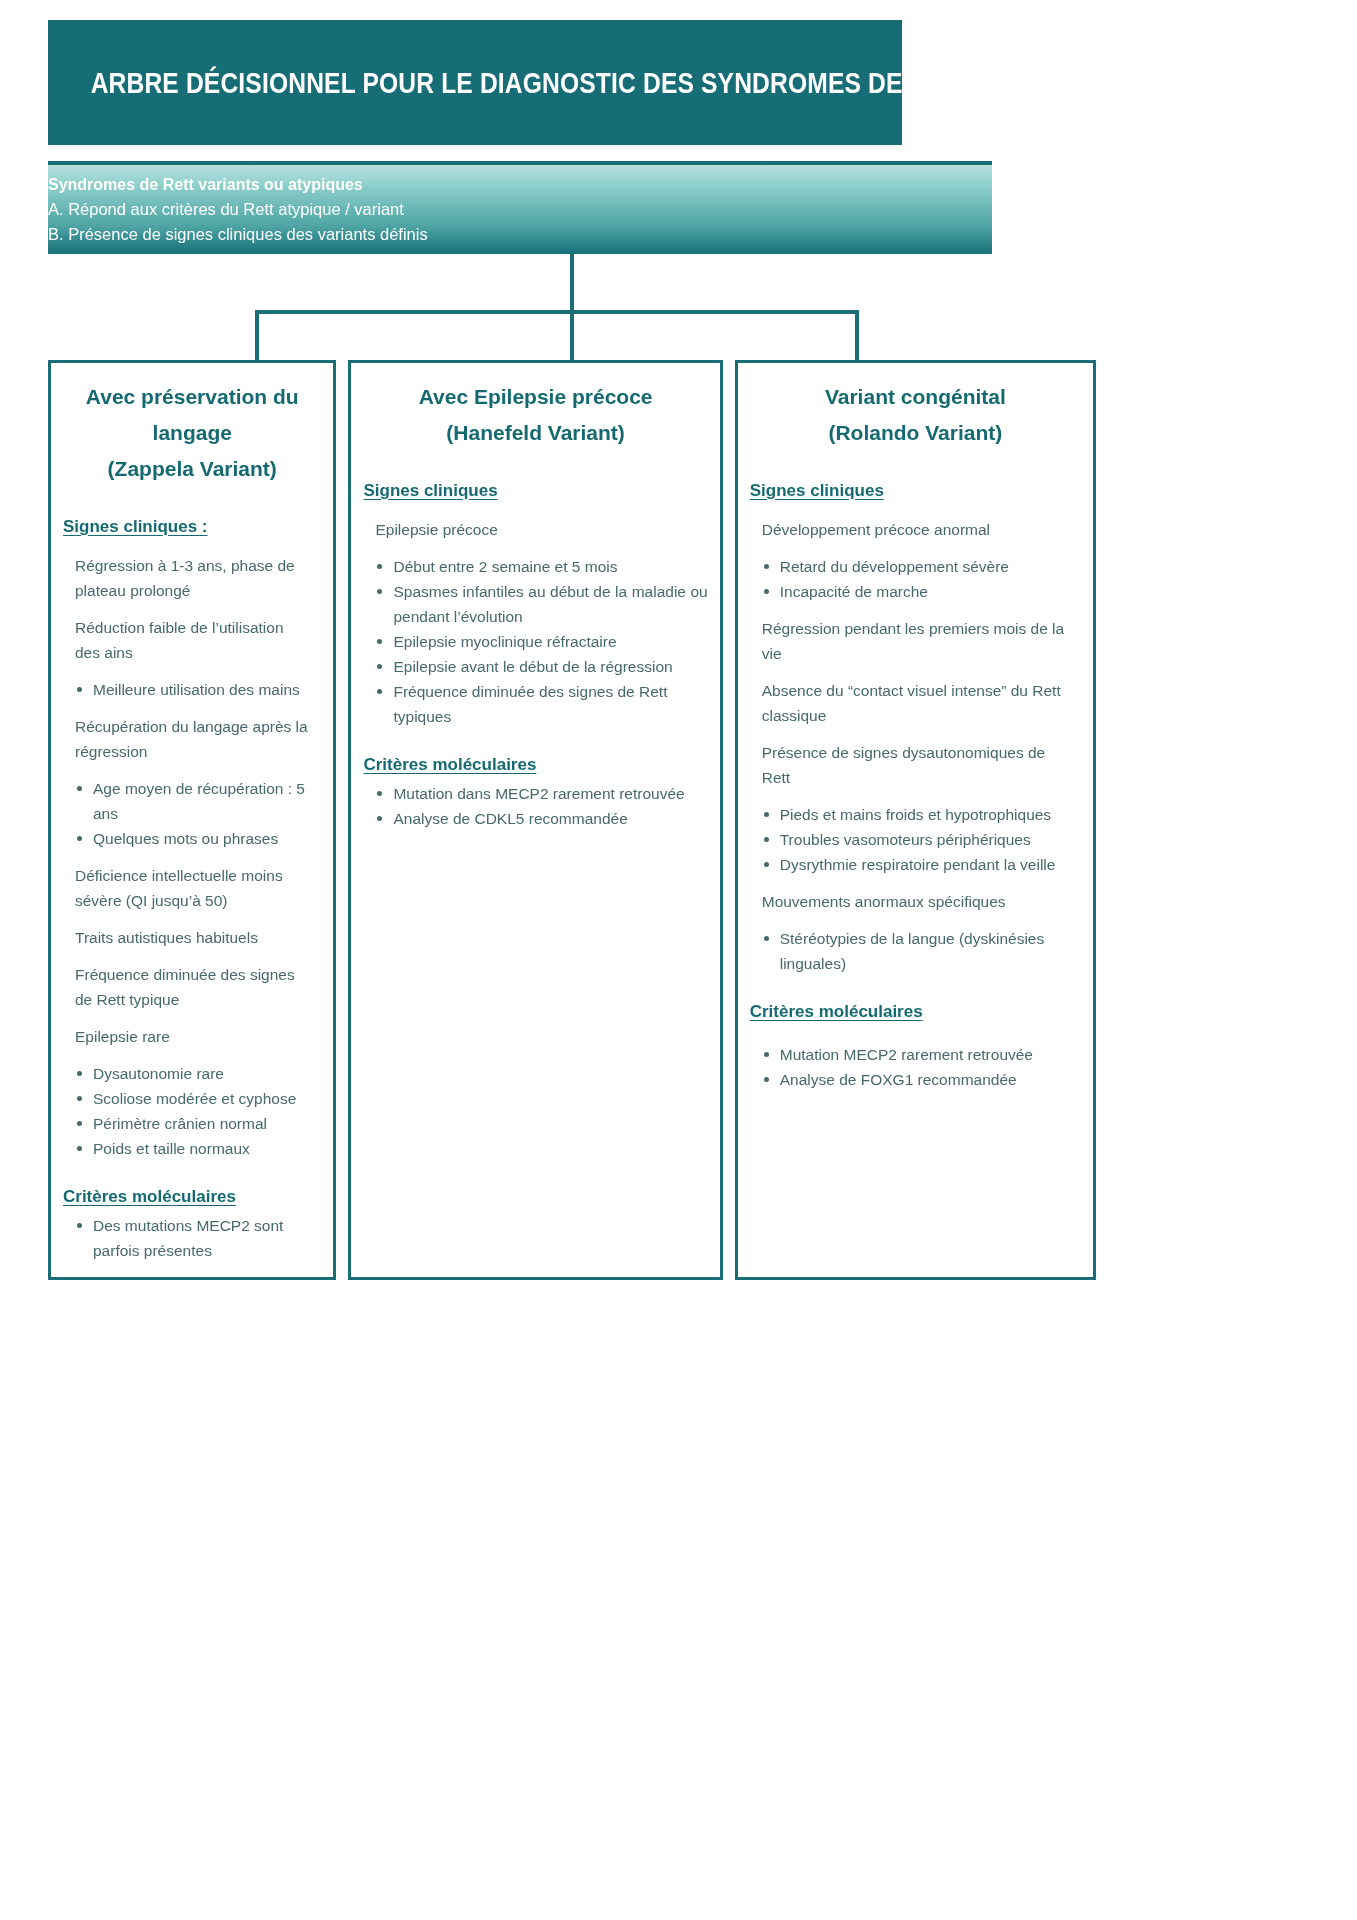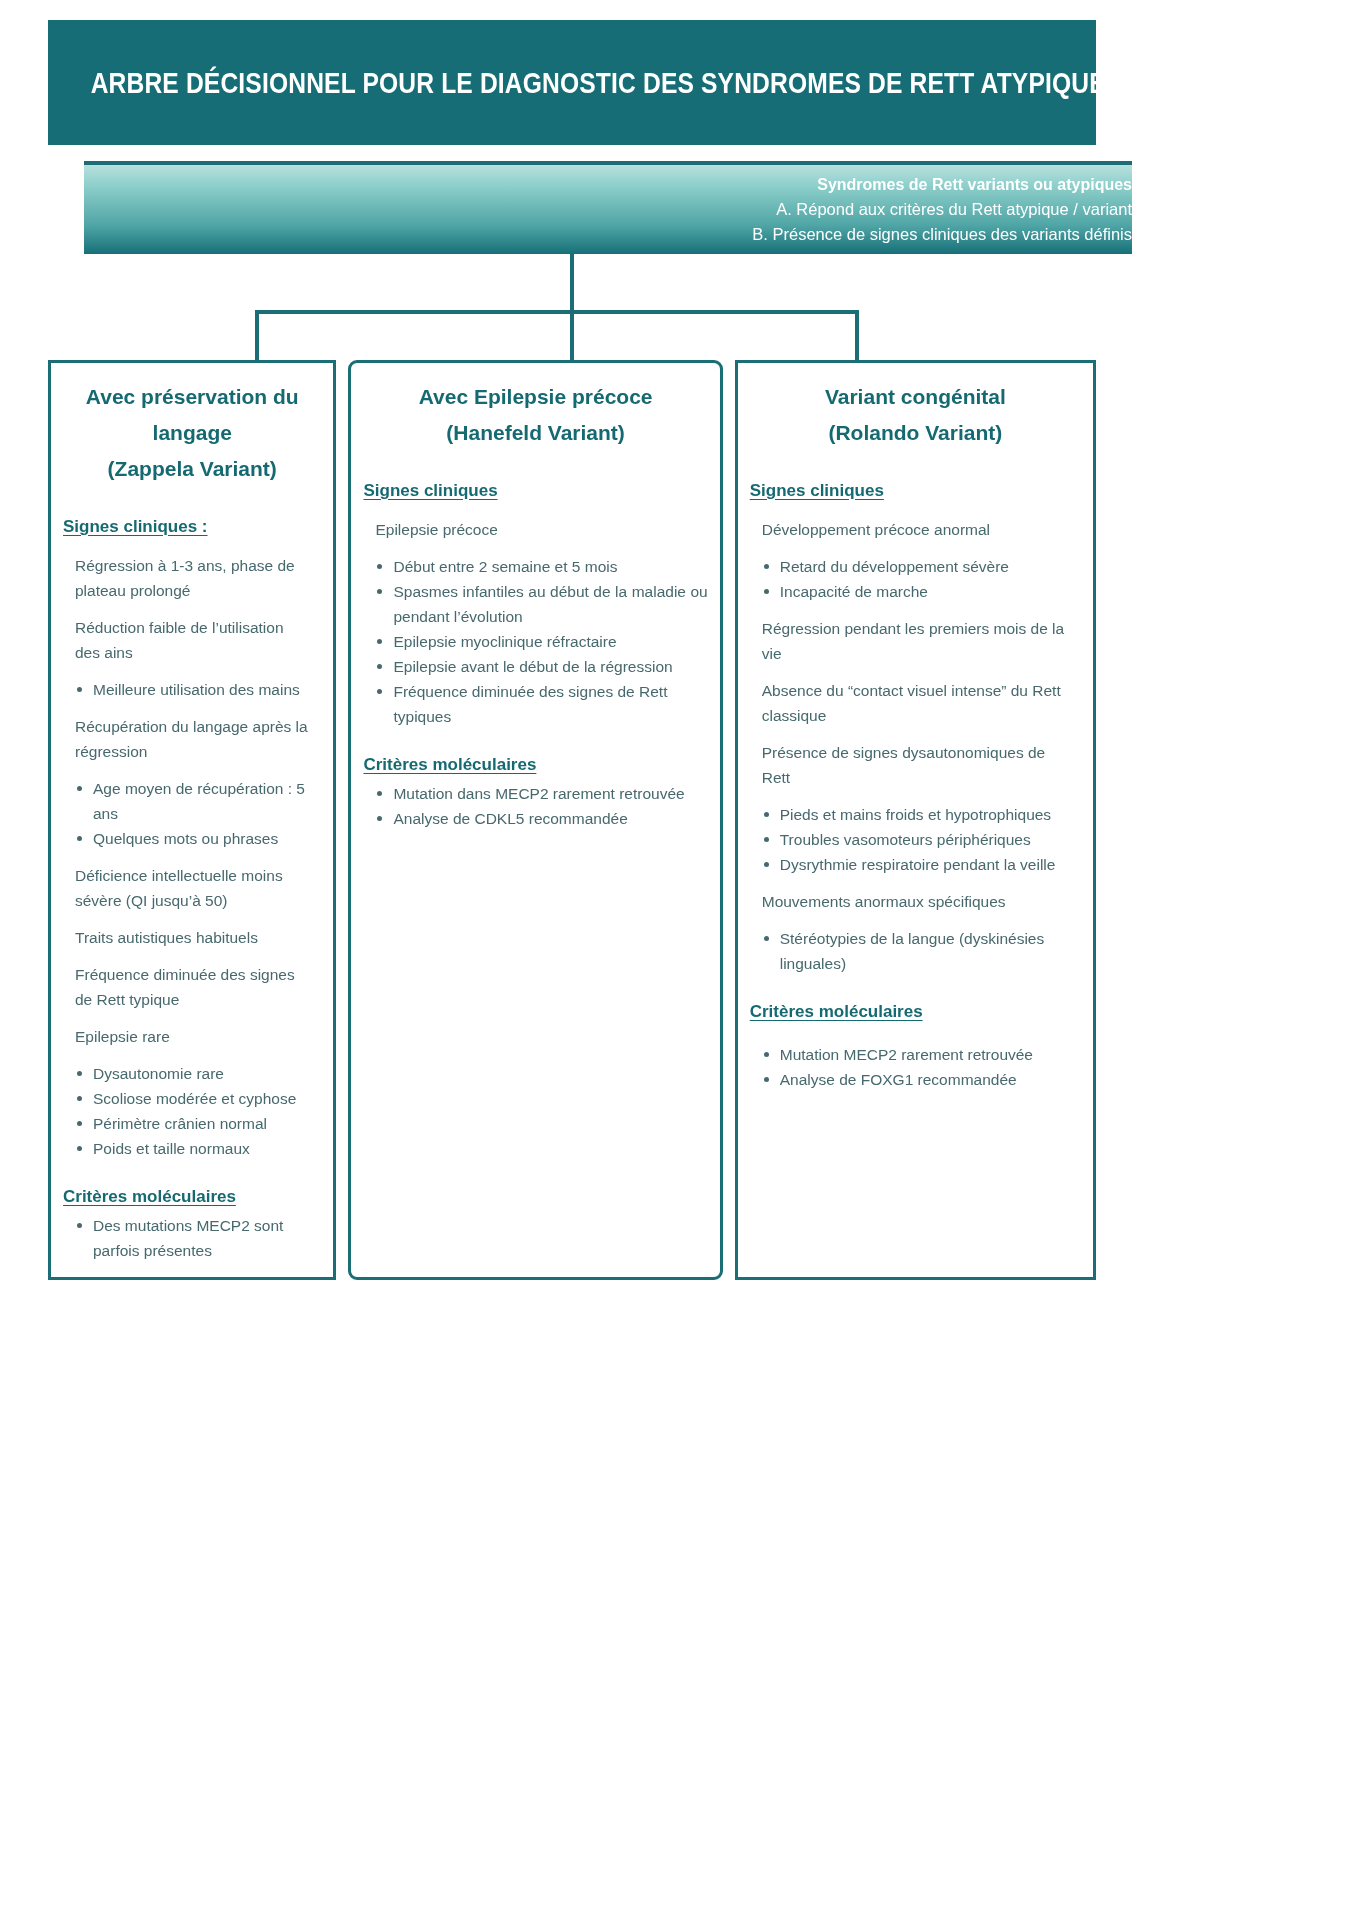--- a/index.html
+++ b/index.html
@@ -13,21 +13,21 @@
     font-family: "Liberation Sans", sans-serif;
     position: relative;
     overflow: hidden;
   }
 
   
   .header-banner {
     position: absolute;
     left: 48px;
     top: 20px;
-    width: 1048px;
+    width: 854px;
     height: 125px;
     background: #176d76;
     display: flex;
     align-items: center;
   }
   .header-title {
     color: #ffffff;
     font-family: "Liberation Sans Narrow", "Liberation Sans", sans-serif;
     font-weight: bold;
     font-size: 30px;
@@ -37,31 +37,30 @@
     white-space: nowrap;
     padding-left: 52px;
     line-height: 1;
   }
 
   
   .root-node {
     position: absolute;
     left: 48px;
     top: 161px;
-    width: 1048px;
+    width: 944px;
     height: 93px;
     background: linear-gradient(to bottom, #b9e0dd 0%, #8fd0cc 22%, #4fa5a5 68%, #177079 100%);
     border-top: 4px solid #1b6e76;
     box-sizing: border-box;
     display: flex;
     flex-direction: column;
-    align-items: flex-end;
+    align-items: flex-start;
     justify-content: flex-end;
     padding-bottom: 7px;
-    margin-left: 36px;
   }
   .root-line {
     color: #ffffff;
     font-size: 16.5px;
     line-height: 25px;
     text-align: center;
     white-space: nowrap;
   }
   .root-line.strong {
     font-weight: bold;
@@ -92,21 +91,21 @@
   .card {
     border: 3px solid #1b6e76;
     box-sizing: border-box;
     padding: 16px 12px 14px 12px;
     background: #ffffff;
     color: #42666b;
     font-size: 15.5px;
     line-height: 25px;
   }
   .card.col1 { width: 289px; }
-  .card.col2 { width: 375px; border-radius: 9px; }
+  .card.col2 { width: 375px; }
   .card.col3 { width: 362px; }
 
   .card-title {
     color: #156a72;
     font-weight: bold;
     font-size: 21px;
     line-height: 36px;
     text-align: center;
     margin: 0 0 26px 0;
   }

